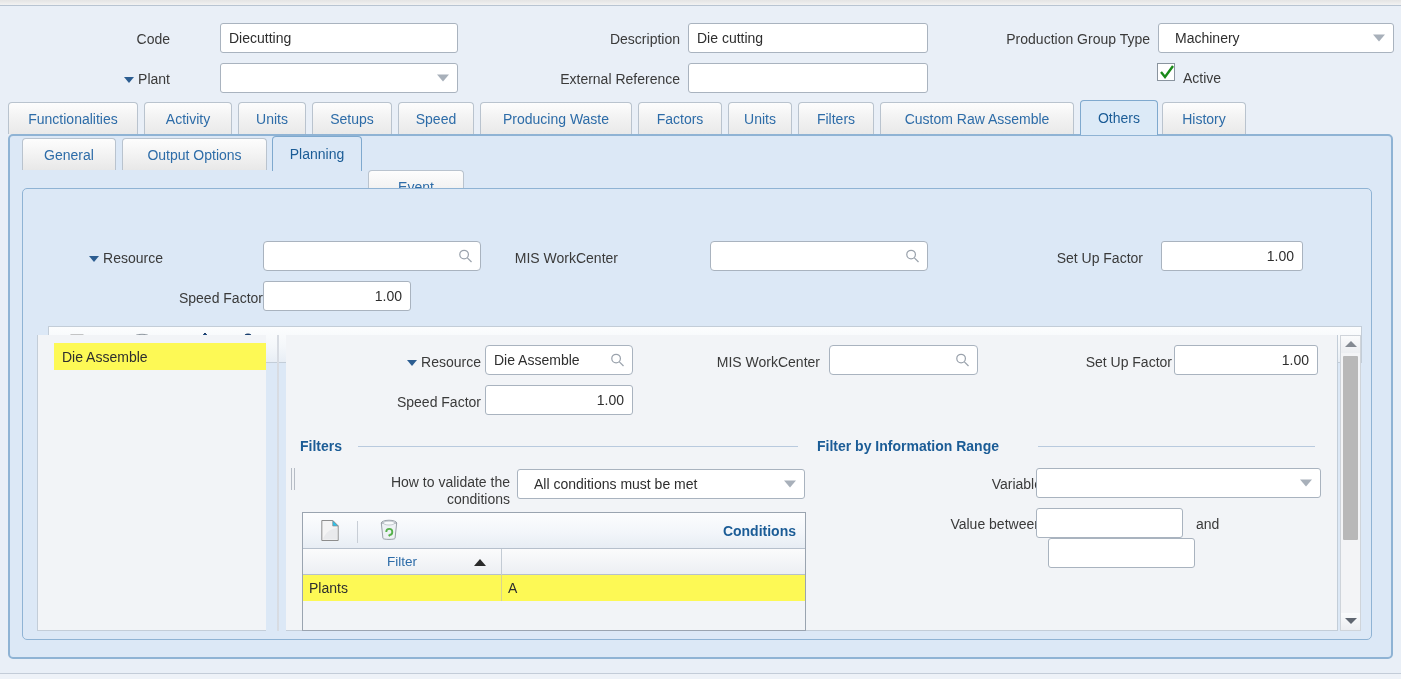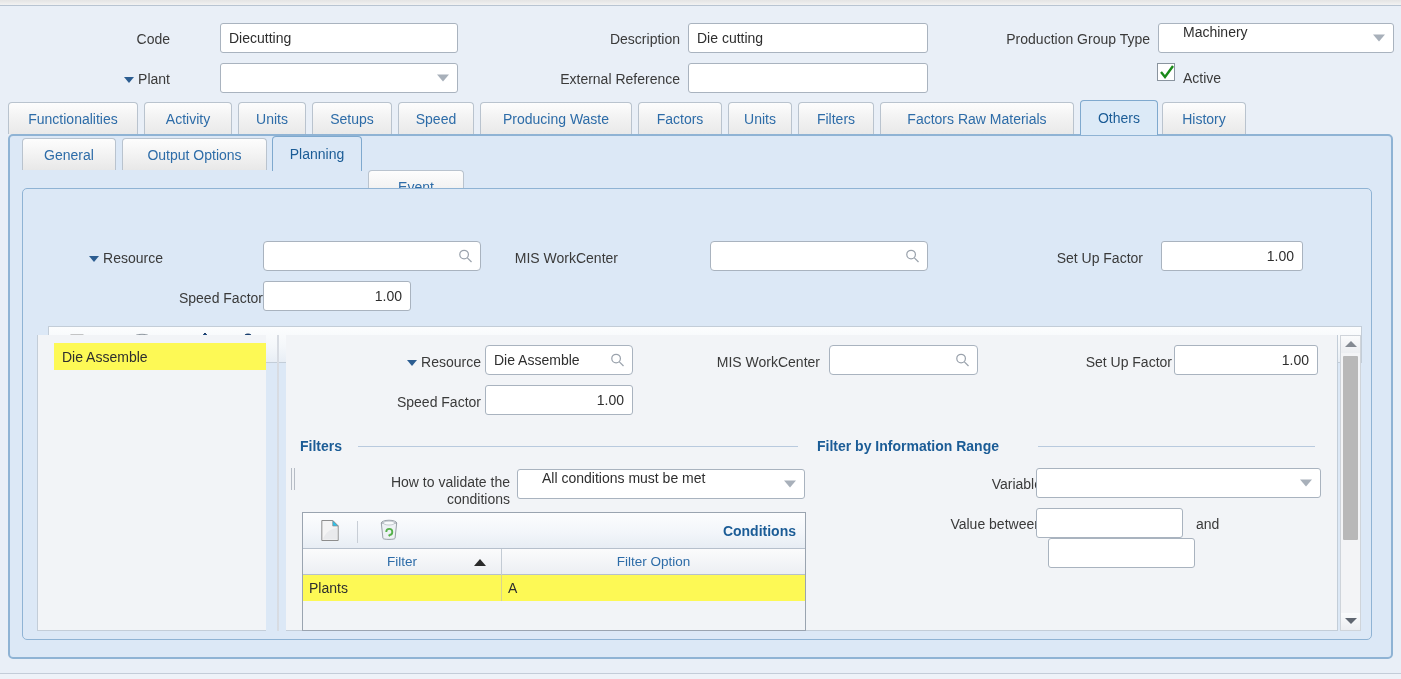--- a/index.html
+++ b/index.html
@@ -31,22 +31,22 @@
   }
   .txtbox {
     position:absolute; background:#fff; border:1px solid #a9b3bf;
     border-radius:3px; height:30px; line-height:28px;
     padding:0 8px; font-size:14px; color:#2e2e2e;
     display:flex; align-items:center;
   }
   .txtbox.num { justify-content:flex-end; }
   .combo {
     position:absolute; background:#fff; border:1px solid #a9b3bf;
-    border-radius:3px; height:30px; display:flex; 
-    padding:0 24px; font-size:14px; color:#2e2e2e;
+    border-radius:3px; height:30px; display:flex; align-items:center;
+    padding:0 16px; font-size:14px; color:#2e2e2e;
   }
   .combo .caret {
     position:absolute; right:8px; top:50%; transform:translateY(-50%);
     width:0;height:0;border-left:6px solid transparent;border-right:6px solid transparent;
     border-top:7px solid #a8b0ba;
   }
   .srchbox {
     position:absolute; background:#fff; border:1px solid #a9b3bf;
     border-radius:4px; height:30px; display:flex; align-items:center;
     padding:0 8px; font-size:14px; color:#2e2e2e;
@@ -225,21 +225,21 @@
   <div class="tabstrip">
     <div class="tab" style="left:8px;   width:130px;">Functionalities</div>
     <div class="tab" style="left:144px; width:88px;">Activity</div>
     <div class="tab" style="left:238px; width:68px;">Units</div>
     <div class="tab" style="left:312px; width:80px;">Setups</div>
     <div class="tab" style="left:398px; width:76px;">Speed</div>
     <div class="tab" style="left:480px; width:152px;">Producing Waste</div>
     <div class="tab" style="left:638px; width:84px;">Factors</div>
     <div class="tab" style="left:728px; width:64px;">Units</div>
     <div class="tab" style="left:798px; width:76px;">Filters</div>
-    <div class="tab" style="left:880px; width:194px;">Factors Raw Materials</div>
+    <div class="tab" style="left:880px; width:194px;">Custom Raw Assemble</div>
     <div class="tab active" style="left:1080px;width:78px;">Others</div>
     <div class="tab" style="left:1162px;width:84px;">History</div>
   </div>
 
   <div class="outerpanel">
 
     <div class="subtab" style="left:12px;  width:94px;">General</div>
     <div class="subtab" style="left:112px; width:145px;">Output Options</div>
     <div class="subtab active" style="left:262px; width:90px;">Planning</div>
     <div class="subtab" style="left:358px; width:96px;margin-top:32px;">Event</div>
@@ -377,21 +377,20 @@
             <path d="M12.4 19.6 l-1.6 -2.6 l3.1 -0.2 z" fill="#55b14a"></path>
           </svg>
         </div>
         <div class="title">Conditions</div>
       </div>
 
       <div class="gridhdr">
         <div class="cell" style="left:0; width:198px;">Filter</div>
         <div class="sortarrow" style="left:171px; top:10px;"></div>
         <div class="sep" style="left:198px;"></div>
-        <div class="cell" style="left:199px; width:303px;">Filter Option</div>
       </div>
 
       <div class="gridrow" style="left:0; top:62px; width:502px;">
         <div class="c" style="left:0; width:198px;">Plants</div>
         <div class="sep" style="left:198px;"></div>
         <div class="c" style="left:199px; width:303px;">A</div>
       </div>
     </div>
 
     <div class="grouptitle" style="left:531px; top:103px;">Filter by Information Range</div>

